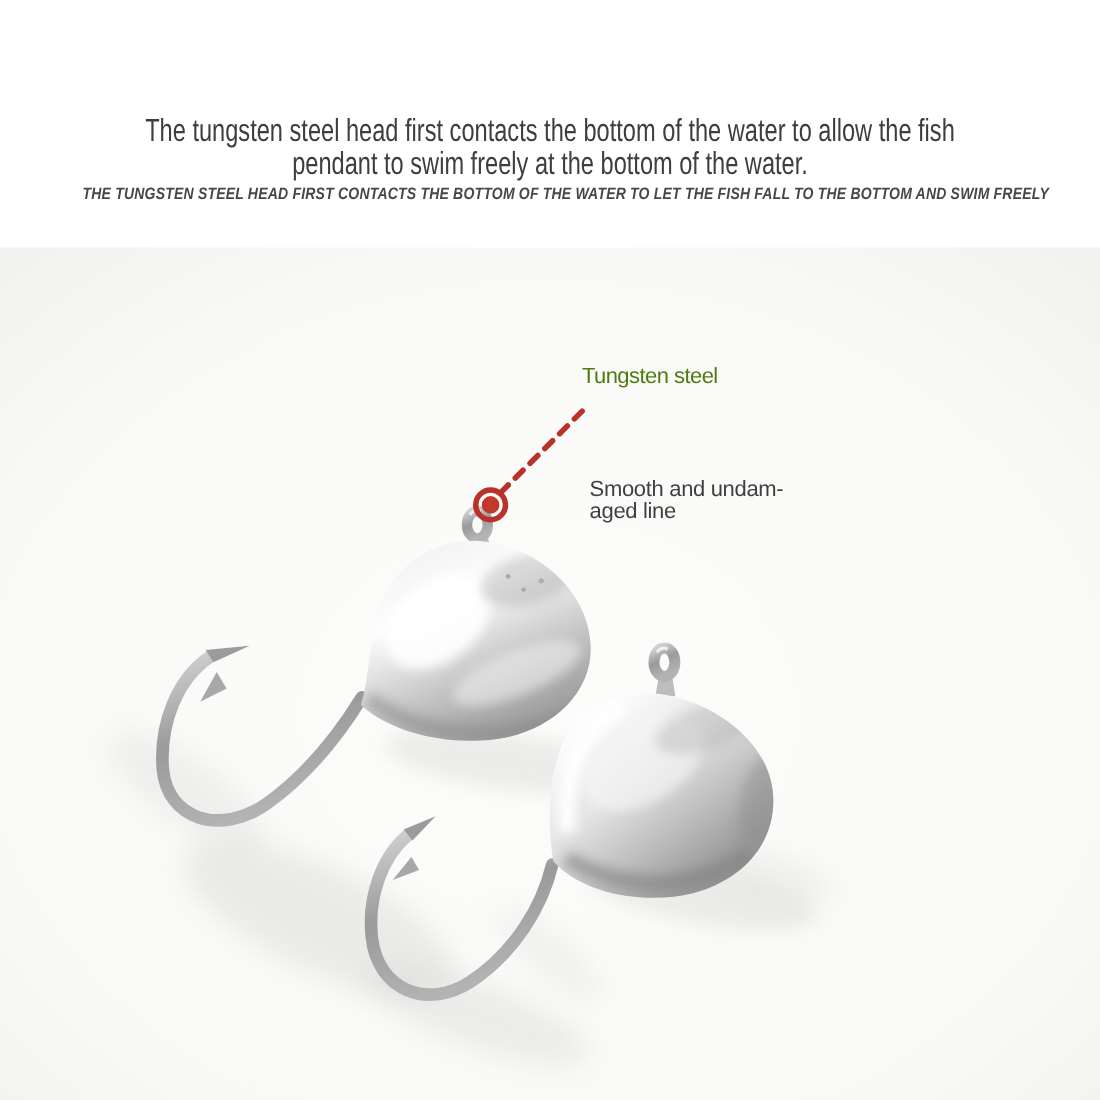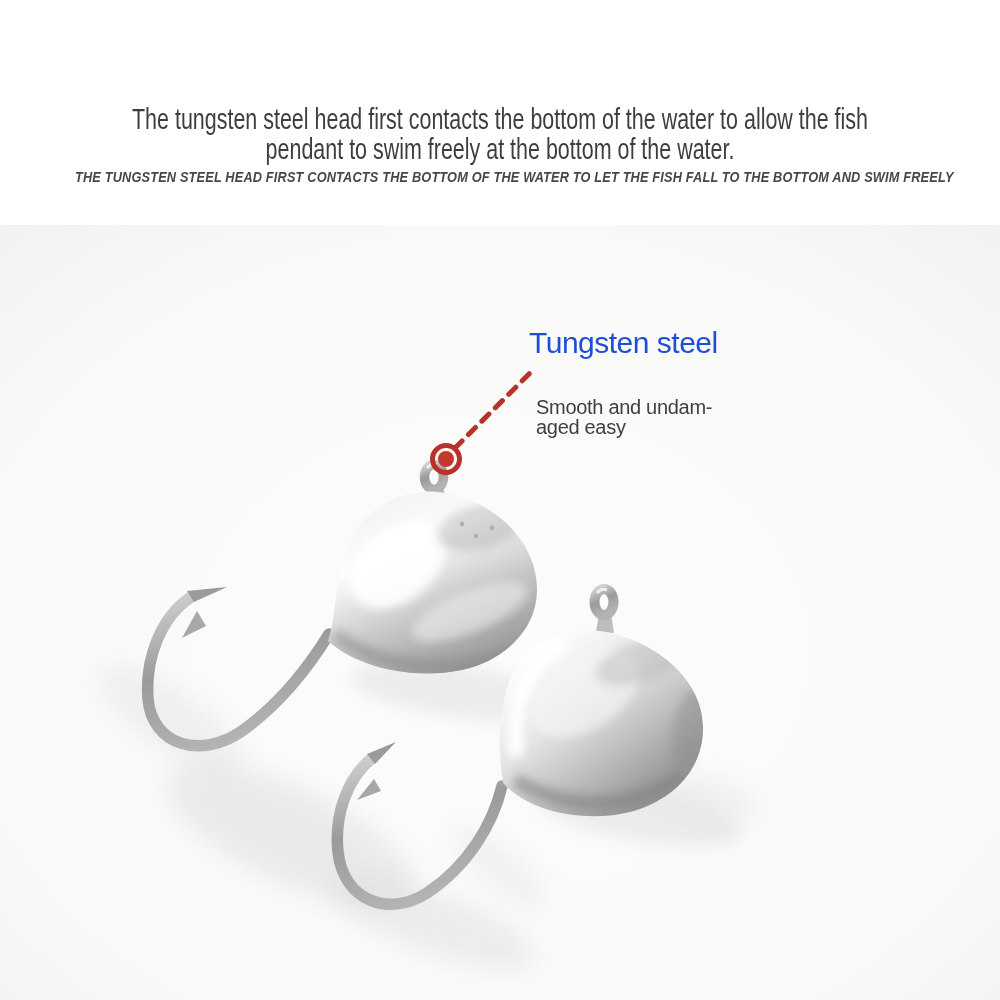--- a/index.html
+++ b/index.html
@@ -6,24 +6,24 @@
   body{width:1000px;height:1000px;overflow:hidden;font-family:"Liberation Sans",sans-serif;}
   .stage{position:relative;width:1000px;height:1000px;background:#ffffff;}
 
   .heading-block{position:absolute;top:104px;left:0;width:1000px;text-align:center;}
   .heading-line{font-size:29px;line-height:30px;color:#3e3e3e;white-space:nowrap;
                 transform:scaleX(0.74);transform-origin:50% 50%;}
   .sub-heading{margin-top:4px;font-size:15px;font-weight:bold;font-style:italic;
                color:#474747;white-space:nowrap;transform:scaleX(0.85);
                transform-origin:50% 50%;letter-spacing:0.2px;}
 
-  .callout-title{position:absolute;left:529px;top:329px;font-size:30px;line-height:27px;
-                 color:#1d4ed8;letter-spacing:-0.5px;}
+  .callout-title{position:absolute;left:529px;top:329px;font-size:20px;line-height:27px;
+                 color:#4d7c0f;letter-spacing:-0.5px;}
   .callout-body{position:absolute;font-size:20px;line-height:20px;color:#3f3f3f;
-                letter-spacing:-0.3px;}
+                letter-spacing:-0.3px;margin-top:38px;}
   #feature1{left:536px;top:397px;}
   #feature2{left:527px;top:437px;}
 
   .photo-svg{position:absolute;left:0;top:0;width:1000px;height:1000px;}
 </style>
 </head>
 <body>
 
 <div class="stage">
 
@@ -144,17 +144,17 @@
     <div class="heading-line">pendant to swim freely at the bottom of the water.</div>
     <div class="sub-heading">THE TUNGSTEN STEEL HEAD FIRST CONTACTS THE BOTTOM OF THE WATER TO LET THE FISH FALL TO THE BOTTOM AND SWIM FREELY</div>
   </div>
 
   <div class="callout-title">
     <div>Tungsten steel</div>
   </div>
 
   <div class="callout-body" id="feature1">
     <div>Smooth and undam-</div>
-    <div>aged easy</div>
+    <div>aged line</div>
   </div>
 
 
 </div>
 
 </body></html>

